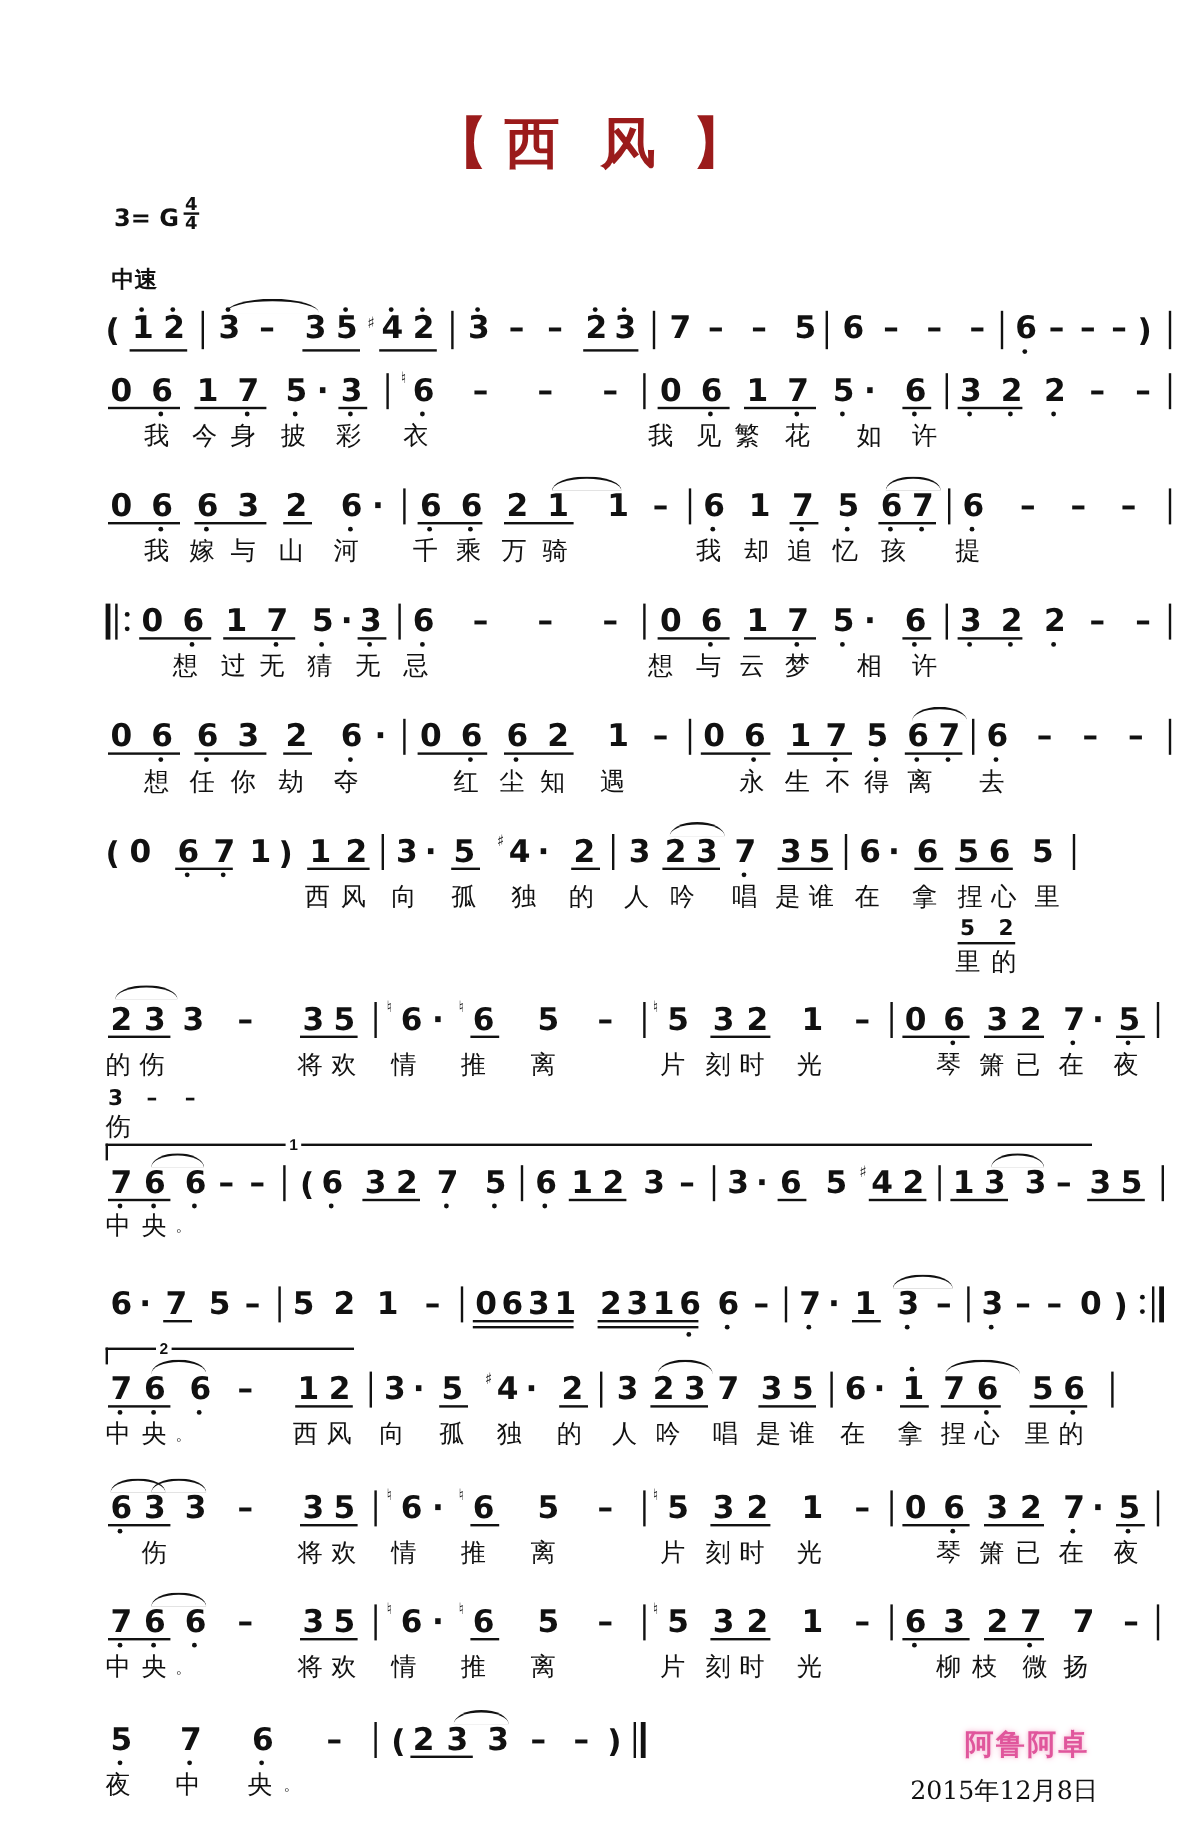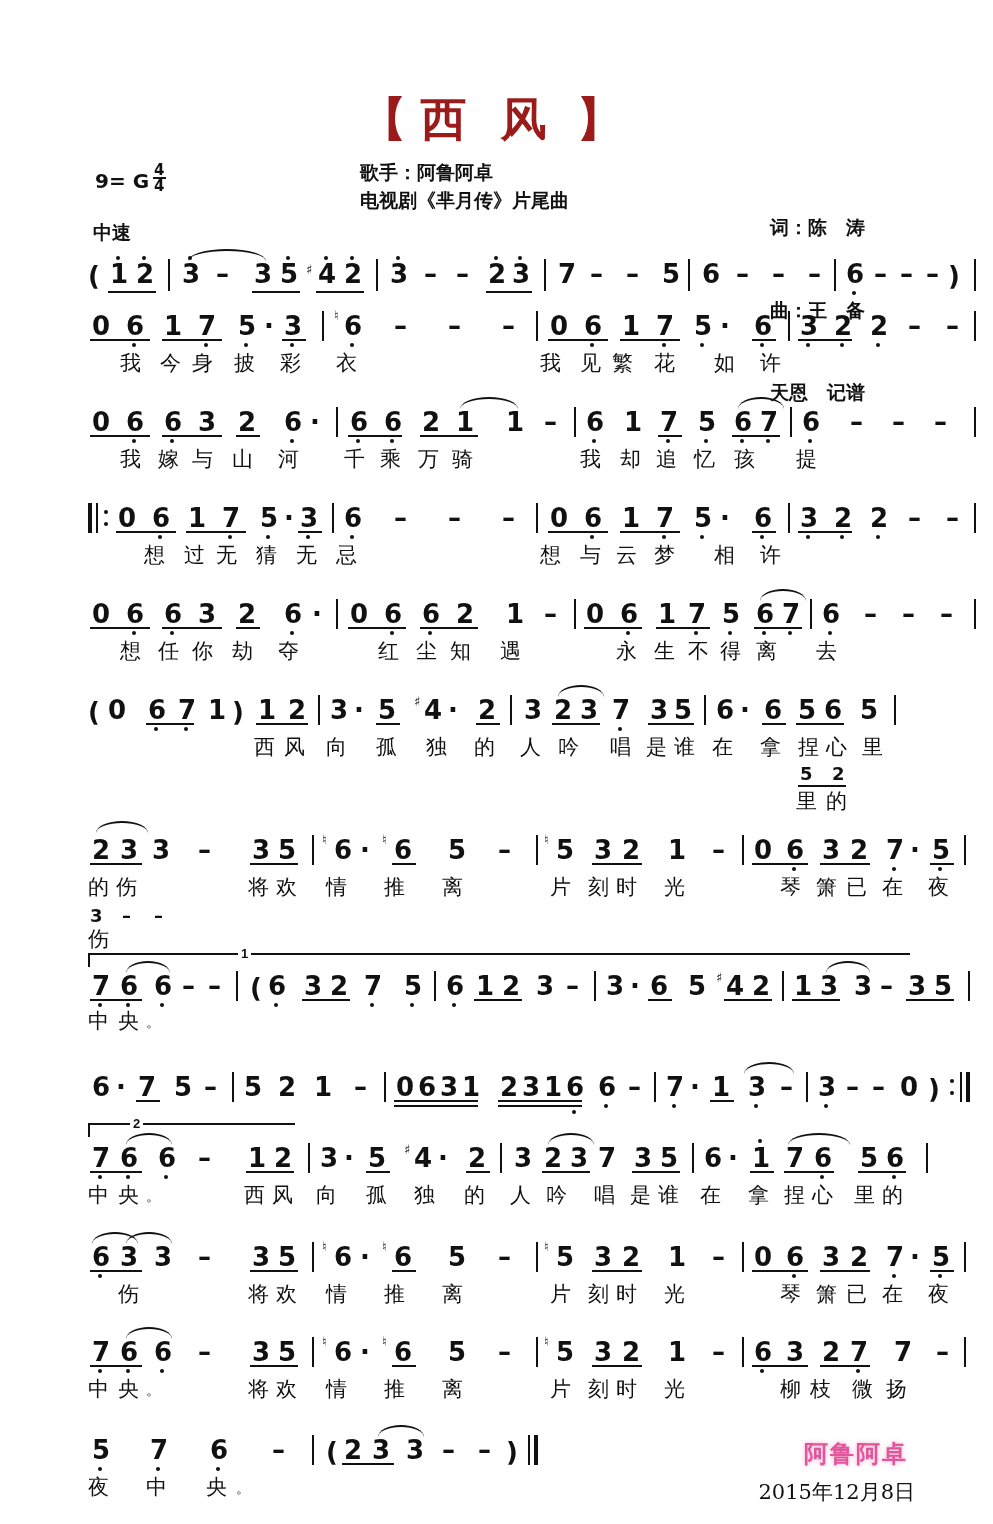--- a/index.html
+++ b/index.html
@@ -182,35 +182,26 @@
 </head>
 <body>
 
 <div class="page">
 
   <div class="title">
     <span class="brk">【</span><span class="ch">西</span><span class="ch">风</span><span class="brk">】</span>
   </div>
 
   <div class="key-sig">
-    <span>9= G</span><span class="frac"><span class="num">4</span><span class="den">4</span></span>
+    <span>3= G</span><span class="frac"><span class="num">4</span><span class="den">4</span></span>
   </div>
 
   <div class="tempo">中速</div>
 
-  <div class="credits-center">
-    <div>歌手：阿鲁阿卓</div>
-    <div>电视剧《芈月传》片尾曲</div>
-  </div>
-
-  <div class="credits-right">
-    <div>词：陈　涛</div>
-    <div>曲：王　备</div>
-    <div>天恩　记谱</div>
-  </div>
+
 
   <div class="system" style="top:240px;height:50px;position:absolute;">
     <div class="tok" style="left:0px;top:10px;">(</div>
     <div class="tok" style="left:22px;top:8px;">1</div>
     <div class="dot" style="left:28px;top:3px;"></div>
     <div class="tok" style="left:48px;top:8px;">2</div>
     <div class="dot" style="left:54px;top:3px;"></div>
     <div class="beam" style="left:20px;top:38px;width:48px;"></div>
     <div class="bar" style="left:80px;top:6px;height:32px;"></div>
     <div class="tok" style="left:94px;top:8px;">3</div>

